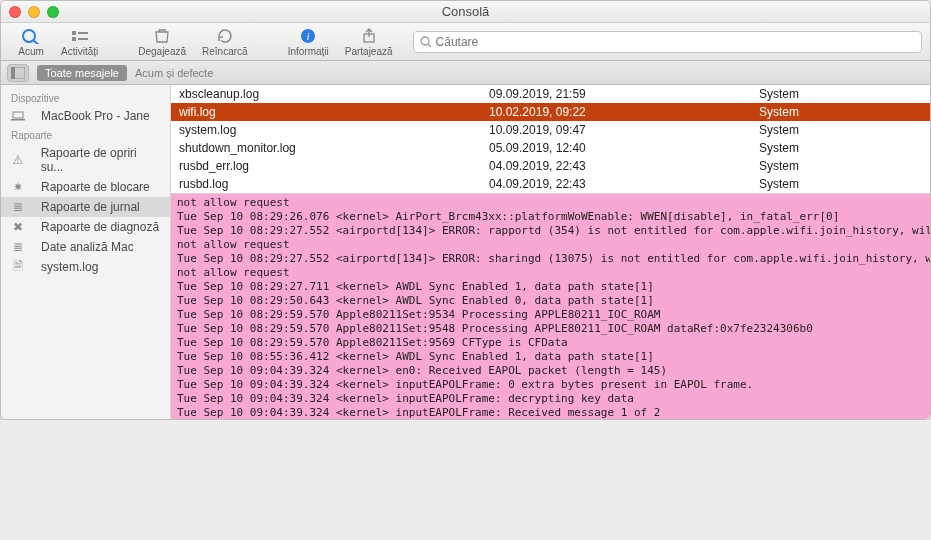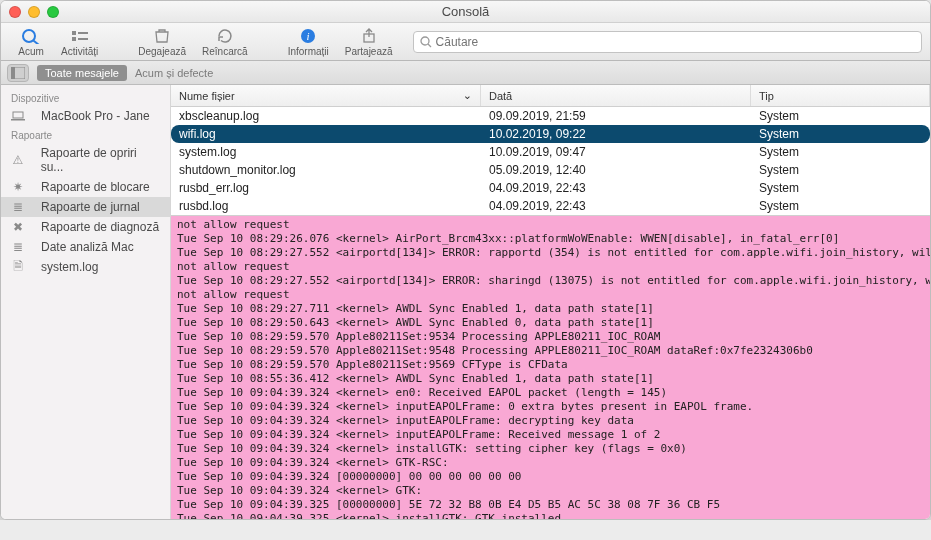--- a/index.html
+++ b/index.html
@@ -1,17 +1,17 @@
 <!DOCTYPE html>
 <html><head>
 <meta charset="utf-8">
 <style>
 * { margin:0; padding:0; box-sizing:border-box; }
 body { font-family: -apple-system, "Helvetica Neue", Arial, sans-serif; font-size:11px; background:#ececec; }
-.window { width:931px; height:520px; background:#fff; border:1px solid #bdbdbd; border-radius:6px; overflow:hidden; box-shadow:0 8px 24px rgba(0,0,0,.25); display:flex; flex-direction:column; }
+.window { width:931px; height:420px; background:#fff; border:1px solid #bdbdbd; border-radius:6px; overflow:hidden; box-shadow:0 8px 24px rgba(0,0,0,.25); display:flex; flex-direction:column; }
 .titlebar { height:22px; background:linear-gradient(#f7f7f7,#e8e8e8); display:flex; align-items:center; position:relative; border-bottom:1px solid #d0d0d0; }
 .traffic { position:absolute; left:8px; top:5px; display:flex; gap:7px; }
 .dot { width:12px; height:12px; border-radius:50%; border:0.5px solid rgba(0,0,0,.15);}
 .dot.r{background:#ff5f57;} .dot.y{background:#ffbd2e;} .dot.g{background:#28c940;}
 .titlebar-title { flex:1; text-align:center; font-size:13px; color:#4a4a4a; }
 .toolbar { height:38px; background:linear-gradient(#f7f7f7,#e6e6e6); border-bottom:1px solid #b8b8b8; display:flex; align-items:center; padding:0 8px; gap:6px;}
 .tb-group { display:flex; gap:0; }
 .tb-btn { display:flex; flex-direction:column; align-items:center; justify-content:center; min-width:44px; height:34px; padding:0 8px; cursor:default; }
 .tb-btn .ico { width:22px; height:18px; display:flex; align-items:center; justify-content:center; }
 .tb-btn .lbl { font-size:10px; color:#5a5a5a; margin-top:1px; }
@@ -29,21 +29,21 @@
 .sb-item.sel { background:#d9d9d9; }
 .sb-ico { width:14px; height:14px; display:inline-flex; align-items:center; justify-content:center; color:#8a8a8a;}
 .main { flex:1; display:flex; flex-direction:column; overflow:hidden;}
 .table { border-bottom:1px solid #d0d0d0;}
 .thead { display:flex; background:linear-gradient(#fafafa,#efefef); border-bottom:1px solid #cfcfcf; font-size:11px; color:#333;}
 .th { padding:4px 8px; border-right:1px solid #dcdcdc; display:flex; align-items:center; justify-content:space-between;}
 .th.name{flex:0 0 310px;} .th.date{flex:0 0 270px;} .th.type{flex:1;}
 .tr { display:flex; font-size:12px; color:#222; }
 .tr .td { padding:2px 8px; }
 .tr .td.name{flex:0 0 310px;} .tr .td.date{flex:0 0 270px;} .tr .td.type{flex:1;}
-.tr.sel { background:#0c4a6e; color:#fff;border-radius:8px; }
+.tr.sel { background:#c2410c; color:#fff; }
 .logpane { flex:1; overflow:auto; background:#f9a8d4; }
 .logpane pre { font-family: Menlo, Consolas, monospace; font-size:11px; line-height:14px; white-space:pre; padding:2px 6px; color:#222;}
 svg { display:block; }
 </style>
 </head>
 <body>
 
 <div class="window">
 
   <div class="titlebar">
@@ -179,32 +179,20 @@
           </div>
           <div class="sb-item">
             <span class="sb-ico">🗎</span>
             <span>system.log</span>
           </div>
         </div>
     </div>
 
     <div class="main">
       <div class="table">
-        <div class="thead">
-          <div class="th name">
-            <span>Nume fișier</span>
-            <span>⌄</span>
-          </div>
-          <div class="th date">
-              <span>Dată</span>
-            </div>
-          <div class="th type">
-              <span>Tip</span>
-            </div>
-        </div>
         <div id="tbody">
             <div class="tr">
               <div class="td name">xbscleanup.log</div>
               <div class="td date">09.09.2019, 21:59</div>
               <div class="td type">System</div>
             </div>
             <div class="tr sel">
               <div class="td name">wifi.log</div>
               <div class="td date">10.02.2019, 09:22</div>
               <div class="td type">System</div>

